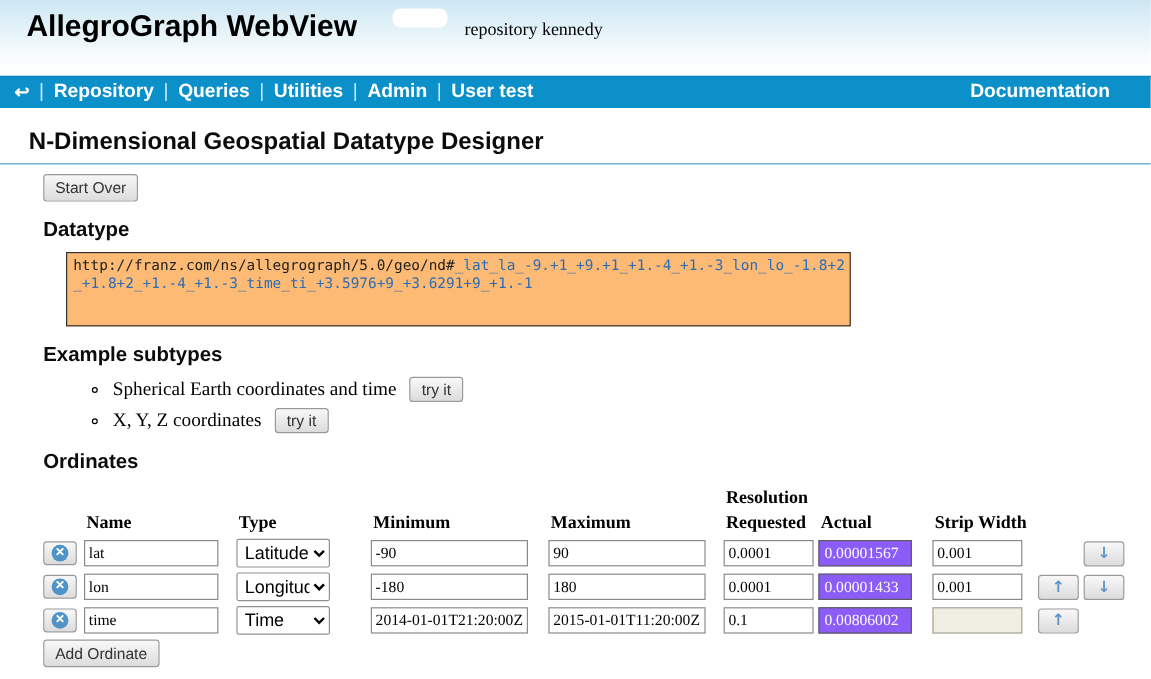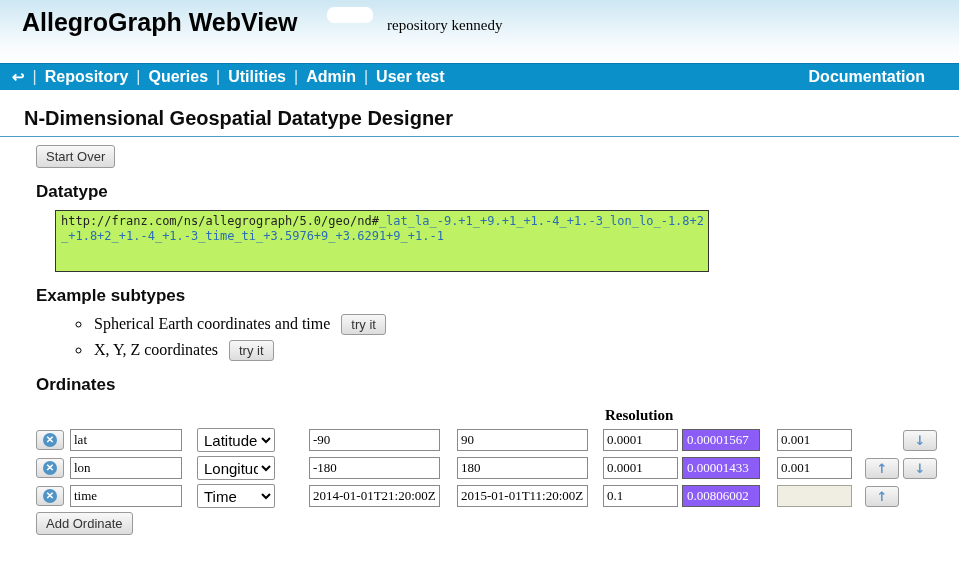--- a/index.html
+++ b/index.html
@@ -36,21 +36,21 @@
   .btn { font-family:"Liberation Sans", sans-serif; font-size:13px; color:#333;
          background:linear-gradient(#f8f8f8, #dcdcdc);
          border:1px solid #9a9a9a; border-radius:3px;
          padding:3px 9px; cursor:pointer; }
 
   h2.section { font-family:"Liberation Sans", sans-serif; font-weight:bold;
                font-size:17px; margin:14px 0 8px 0; color:#0c0c0c; }
 
   
   .uri-box { margin-left:19px; width:654px; height:62px;
-             border:1px solid #333; background:#bef264; padding:3px 5px;
+             border:1px solid #333; background:#fdba74; padding:3px 5px;
              font-family:"DejaVu Sans Mono", monospace; font-size:12px;
              line-height:15px; overflow:hidden; }
   .uri-base { color:#222; }
   .uri-frag { color:#2a6db5; }
   .uri-line2 { display:block; color:#2a6db5; }
 
   
   ul.examples { list-style:circle; margin:4px 0 2px 56px; font-size:16px; }
   ul.examples li { margin-bottom:5px; padding-left:2px; }
   .try-btn { margin-left:7px; padding:2px 9px; }
@@ -148,20 +148,32 @@
 
   <h2 class="section">Ordinates</h2>
 
   <table class="ord">
     <tbody>
         <tr>
       <td colspan="5"></td>
       <th colspan="2" class="res-group">Resolution</th>
       <td colspan="3"></td>
     </tr>
+    <tr>
+      <td class="c-del"></td>
+      <th class="c-name">Name</th>
+      <th class="c-type">Type</th>
+      <th class="c-min">Minimum</th>
+      <th class="c-max">Maximum</th>
+      <th class="c-req">Requested</th>
+      <th class="c-act">Actual</th>
+      <th class="c-strip">Strip Width</th>
+      <td class="c-up"></td>
+          <td class="c-down"></td>
+    </tr>
 
     <tr>
       <td class="c-del">
             <button class="mini-btn del-btn">
               <span class="del-circle">✕</span>
             </button>
           </td>
       <td class="c-name"><input class="cell w-name" value="lat" style=""></td>
       <td class="c-type"><select class="type"><option>Latitude</option></select></td>
       <td class="c-min"><input class="cell w-mm" value="-90" style=""></td>

